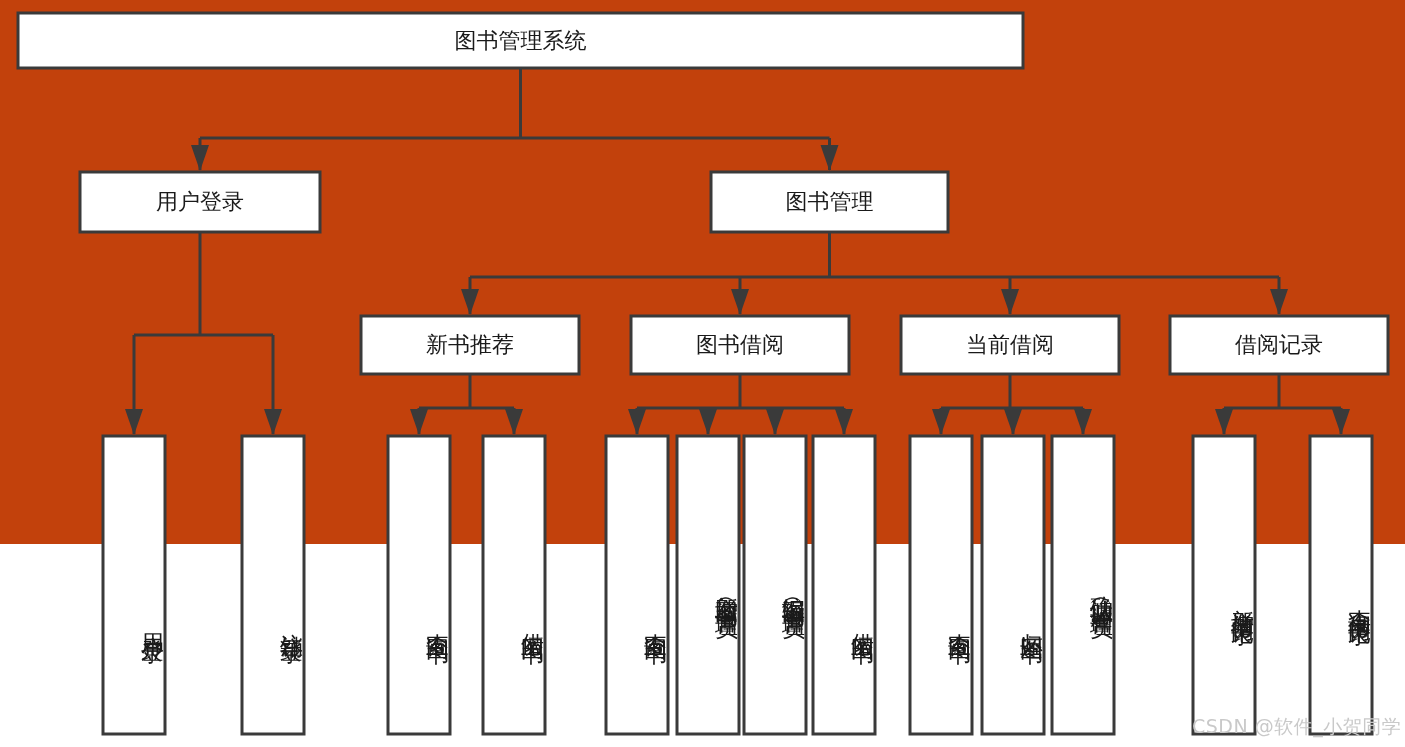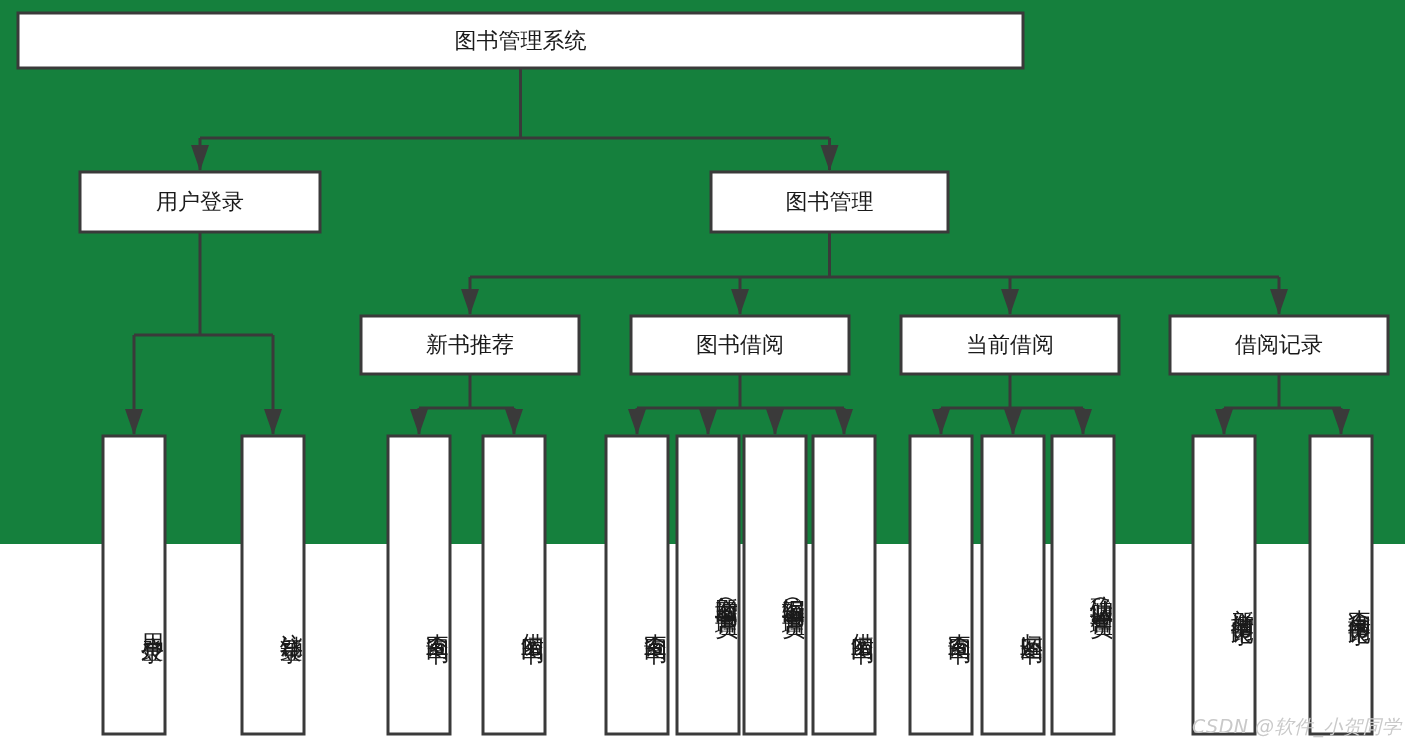--- a/index.html
+++ b/index.html
@@ -10,21 +10,21 @@
   body {
     width: 1405px;
     height: 747px;
     font-family: "DejaVu Sans", "Liberation Sans", sans-serif;
     overflow: hidden;
   }
   #diagram-root {
     position: relative;
     width: 1405px;
     height: 544px;
-    background: #15803d;
+    background: #c2410c;
   }
   svg.flow {
     position: absolute;
     left: 0;
     top: 0;
     width: 1405px;
     height: 747px;
     display: block;
   }
   .node-rect {
@@ -176,15 +176,15 @@
       <div class="leaf-text-box" style="left: 677px; top: 436px; width: 62px; height: 298px; padding-top: 12px;">新增图书（管理员）</div>
       <div class="leaf-text-box" style="left: 744px; top: 436px; width: 62px; height: 298px; padding-top: 12px;">编辑图书（管理员）</div>
       <div class="leaf-text-box" style="left: 813px; top: 436px; width: 62px; height: 298px; padding-top: 72px;">借阅图书</div>
       <div class="leaf-text-box" style="left: 910px; top: 436px; width: 62px; height: 298px; padding-top: 72px;">查询图书</div>
       <div class="leaf-text-box" style="left: 982px; top: 436px; width: 62px; height: 298px; padding-top: 72px;">归还图书</div>
       <div class="leaf-text-box" style="left: 1052px; top: 436px; width: 62px; height: 298px; padding-top: 12px;">确认归还（管理员）</div>
       <div class="leaf-text-box" style="left: 1193px; top: 436px; width: 62px; height: 298px; padding-top: 30px;">新增借阅记录</div>
       <div class="leaf-text-box" style="left: 1310px; top: 436px; width: 62px; height: 298px; padding-top: 30px;">查询借阅记录</div>
     </div>
 
-  <div class="watermark" style="left:1192px; top:714px;font-style:italic;">CSDN @软件_小贺同学</div>
+  <div class="watermark" style="left:1192px; top:714px;">CSDN @软件_小贺同学</div>
 
 </div>
 
 </body></html>

